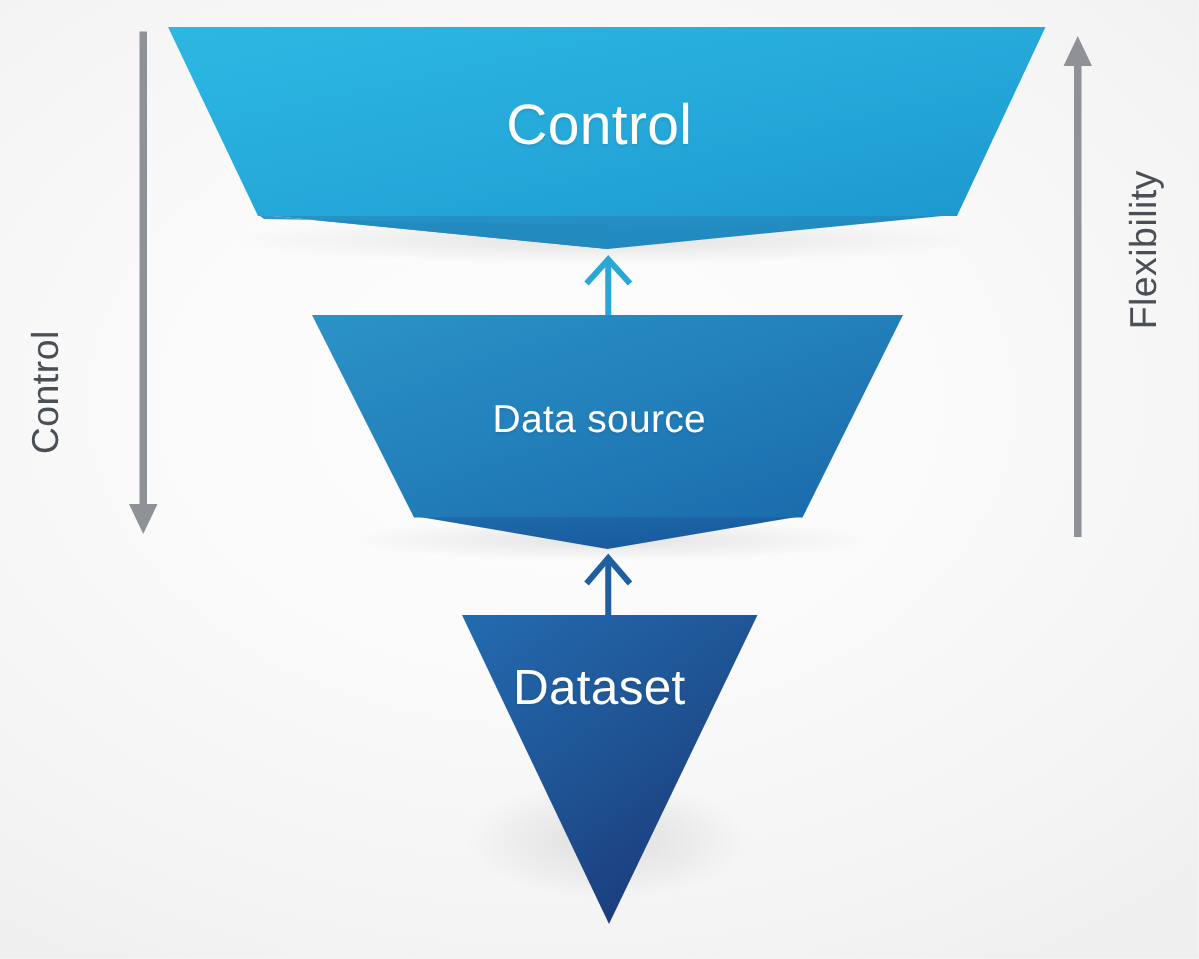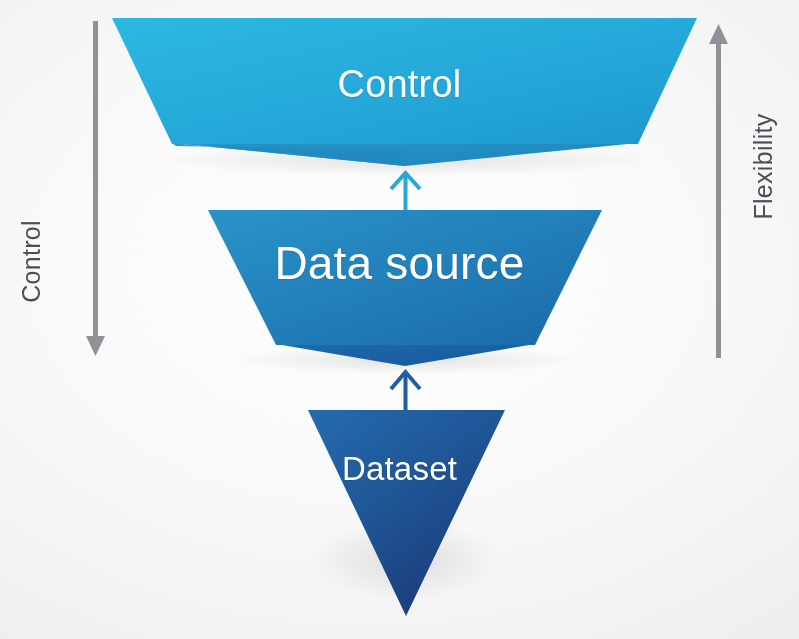--- a/index.html
+++ b/index.html
@@ -42,31 +42,30 @@
   #label-report {
     left: 0;
     right: 0;
     top: 61px;
     font-size: 38px;
     line-height: 46px;
   }
   #label-datasource {
     left: 0;
     right: 0;
-    top: 242px;
-    font-size: 46px;
+    top: 258px;
+    font-size: 26px;
     line-height: 43px;
   }
   #label-dataset {
     left: 0;
     right: 0;
     top: 438px;
     font-size: 33px;
     line-height: 40px;
-    margin-top: 11px;
   }
   .axis-label {
     position: absolute;
     color: #4a4f56;
     font-family: "Liberation Sans", sans-serif;
     font-size: 25px;
     font-weight: 400;
     letter-spacing: 0.3px;
     white-space: nowrap;
   }

